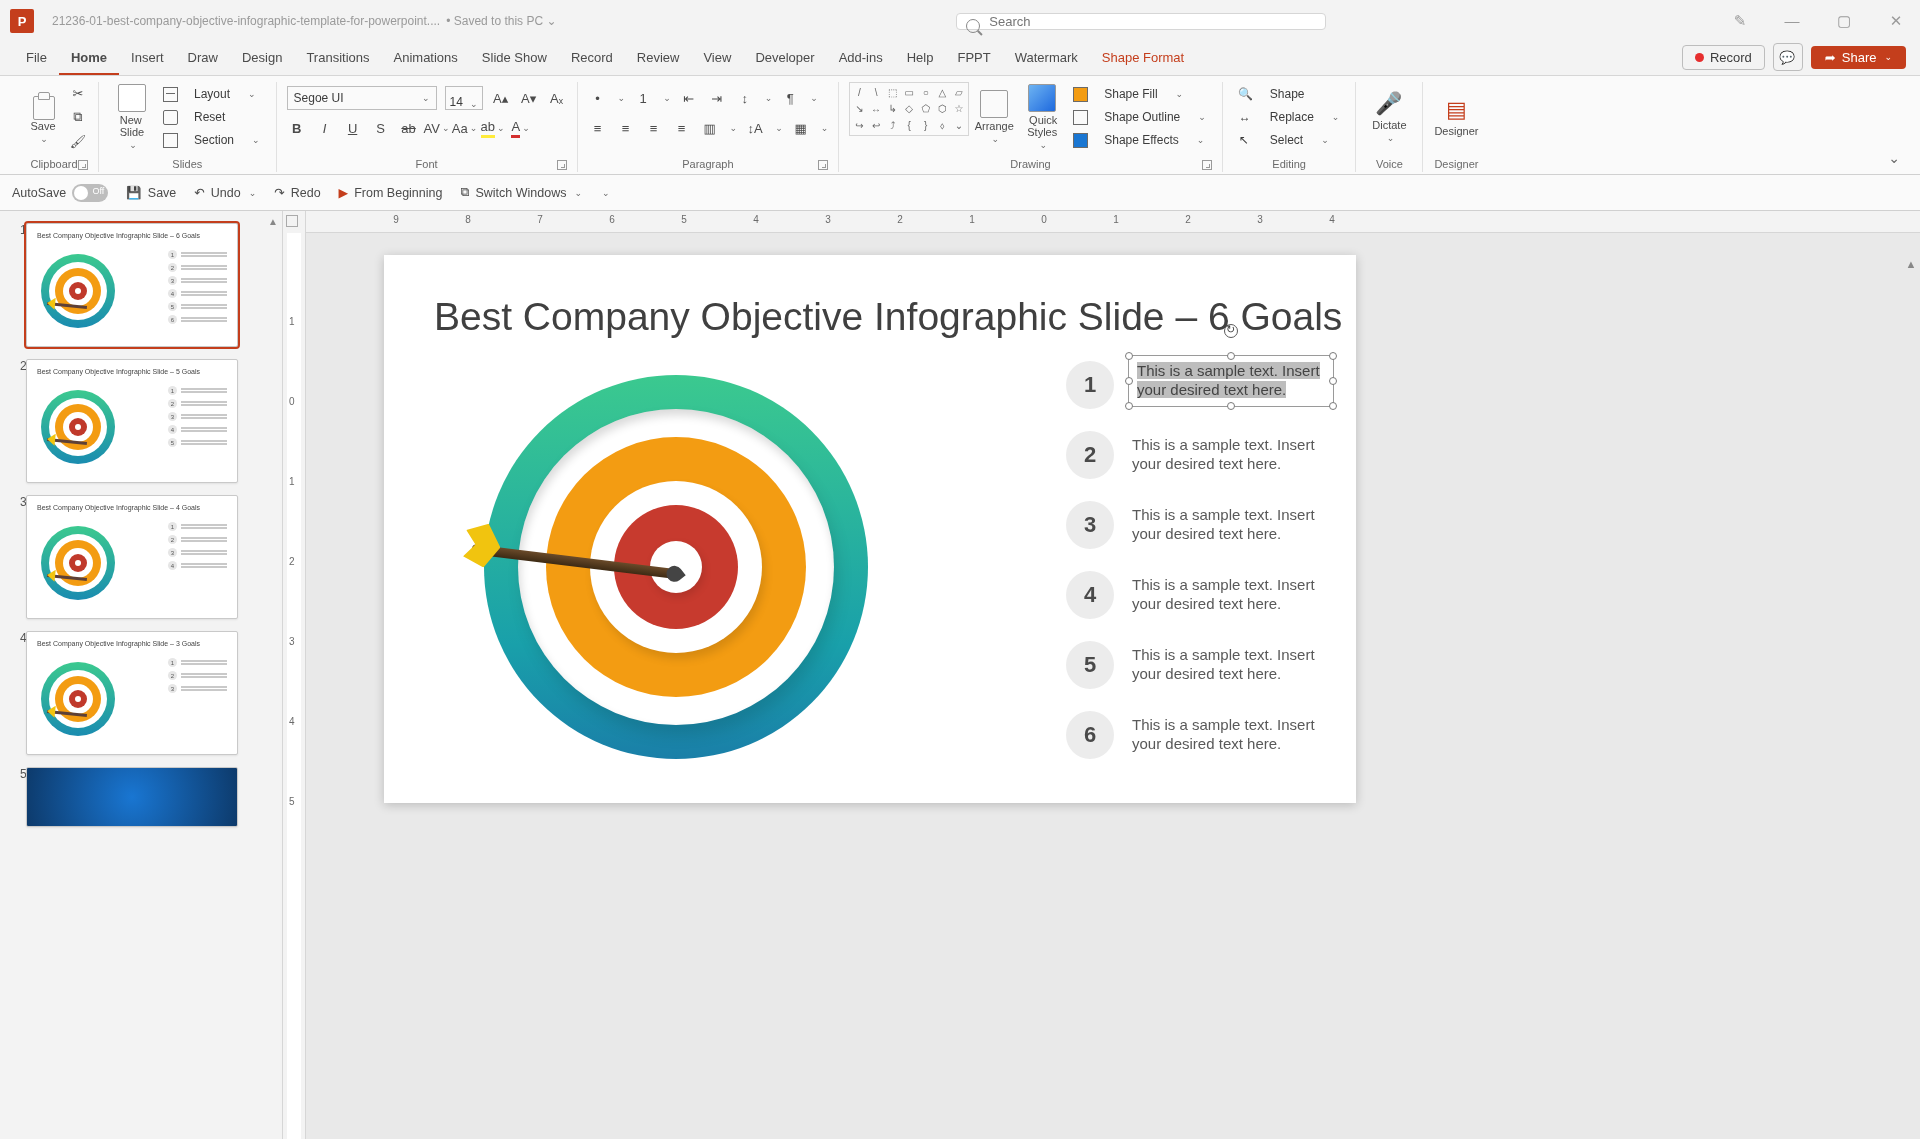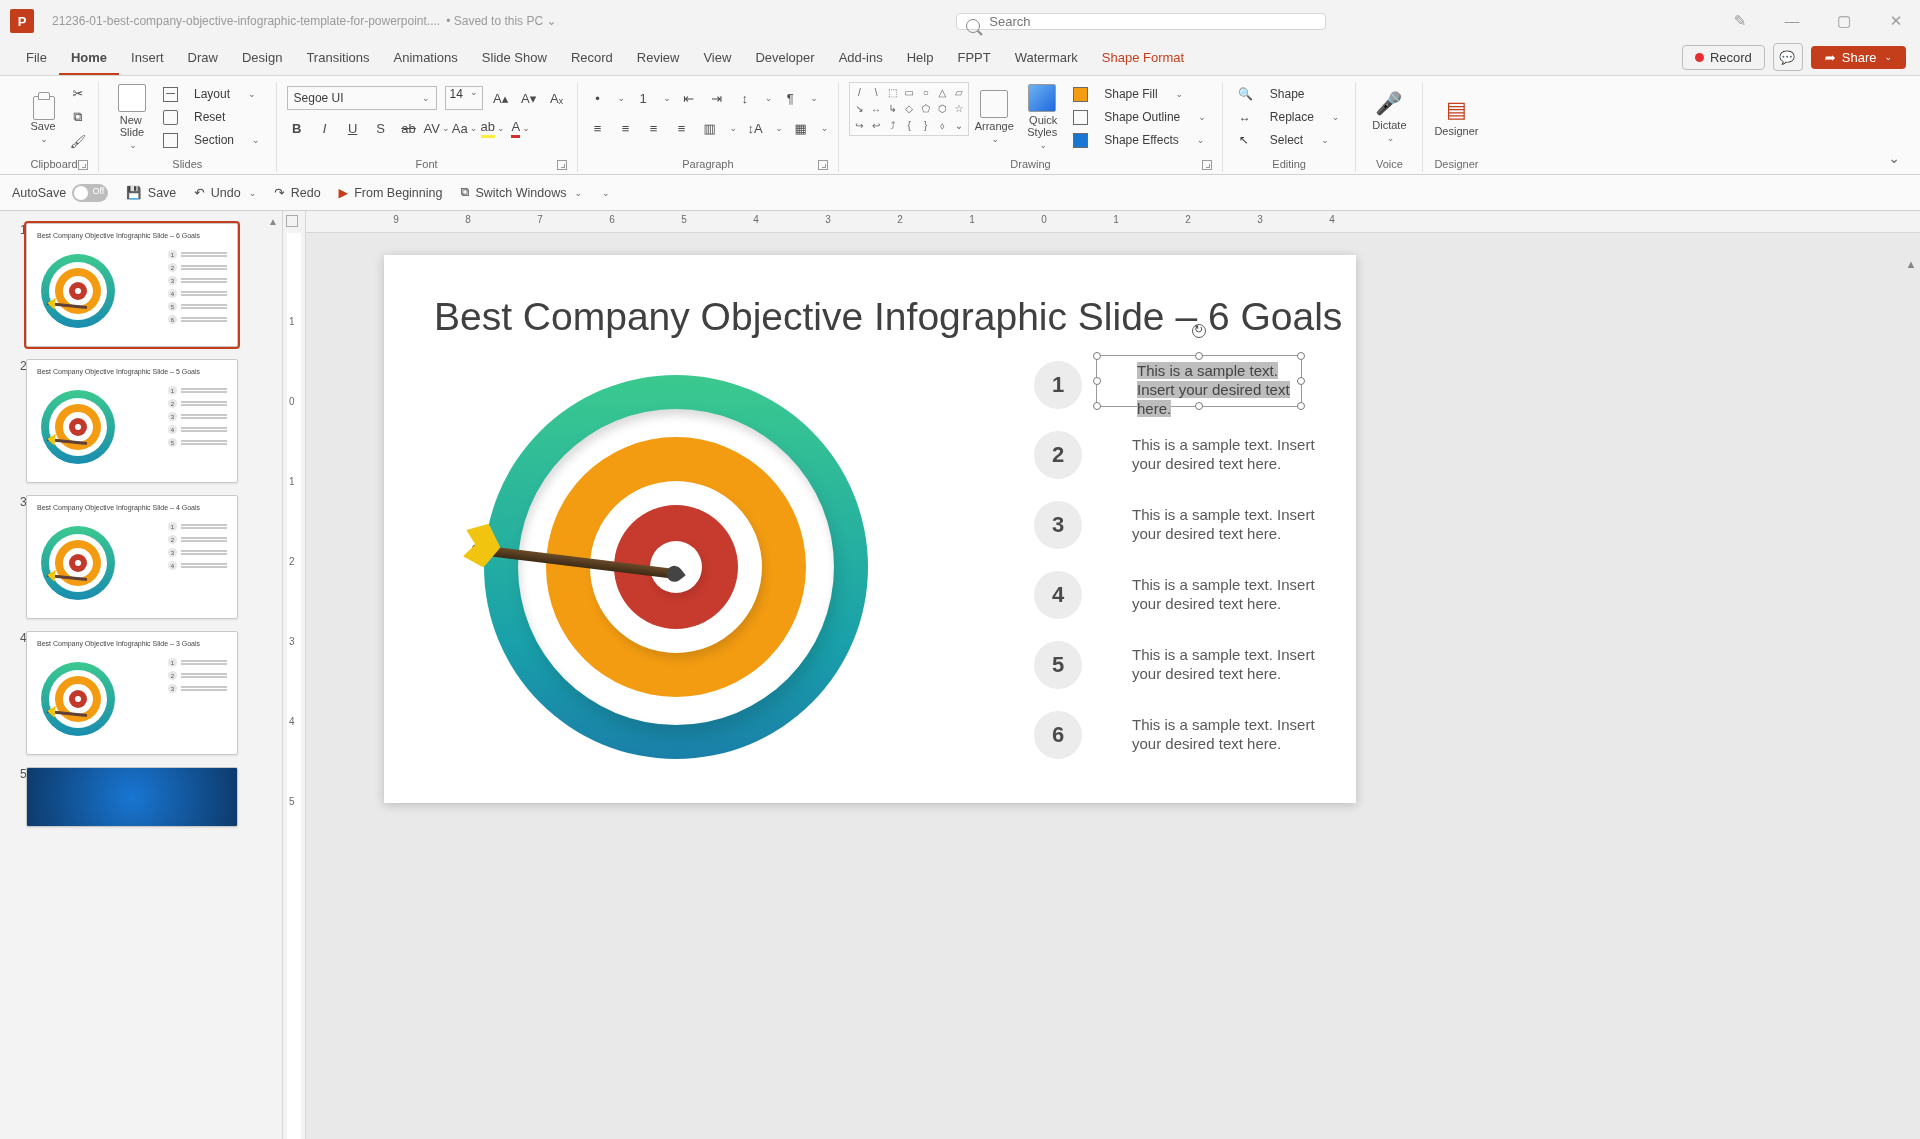--- a/index.html
+++ b/index.html
@@ -46,21 +46,21 @@
 .minibtn { display: flex; align-items: center; gap: 16px; font-size: 12px; padding: 2px 6px; white-space: nowrap; }
 .mico { width: 15px; height: 15px; display: inline-block; position: relative; }
 .mico.box { border: 1.2px solid #6a6a6a; }
 .mico.layout { border: 1.2px solid #6a6a6a; }
 .mico.layout::after { content:""; position:absolute; left:2px; top:5px; right:2px; border-top:1px solid #6a6a6a;}
 .mico.reset { border: 1.2px solid #6a6a6a; border-radius: 2px; }
 .mico.section { border: 1.2px solid #6a6a6a; }
 .caret { font-size: 9px; margin-left: 2px; color: #6a6a6a; }
 
 .fontbox { border: 1px solid #bdbdbd; height: 24px; width: 150px; padding: 0 6px; font-size: 12px; display: flex; align-items: center; justify-content: space-between; }
-.sizebox { border: 1px solid #bdbdbd; height: 24px; width: 38px; padding: 0 4px; font-size: 12px; display:flex; align-items:flex-start; justify-content:space-between;}
+.sizebox { border: 1px solid #bdbdbd; height: 24px; width: 38px; padding: 0 4px; font-size: 12px; display:flex; align-items:flex-end; justify-content:space-between;}
 .icorow { display: flex; gap: 8px; align-items: center; height: 24px; }
 .fbtn { width: 20px; height: 20px; display: flex; align-items: center; justify-content: center; font-size: 13px; color: #4b4b4b; }
 .fbtn.u { text-decoration: underline; }
 .fbtn.s { text-decoration: line-through; }
 .highlight-s { border-bottom: 3px solid #ffeb3b; padding-bottom: 1px;}
 .fontcolor-s { border-bottom: 3px solid #d32f2f; padding-bottom:1px; }
 
 .shape-gallery { width: 120px; height: 54px; border: 1px solid #d6d6d6; display: grid; grid-template-columns: repeat(7,1fr); grid-template-rows: repeat(3,1fr); gap: 2px; padding: 2px; font-size: 10px; color: #666; }
 .shape-gallery span { display:flex; align-items:center; justify-content:center; }
 
@@ -116,21 +116,21 @@
 .big-target .c4{inset:106px; background:#fff; box-shadow:3px 6px 10px rgba(0,0,0,.12);}
 .big-target .c5{inset:130px; background:#c73a2e;}
 .big-target .c6{inset:166px; background:#fff; box-shadow:2px 4px 8px rgba(0,0,0,.12);}
 .big-arrow{position:absolute; left:-12px; top:44%; width:210px; height:10px; background:linear-gradient(180deg,#6b4b2a,#3d2a14); border-radius:4px; transform:rotate(7deg); transform-origin:left center;}
 .big-arrow::before{content:""; position:absolute; left:-8px; top:-22px; width:36px; height:44px; background:#f1c40f; clip-path: polygon(0 20%, 60% 0, 100% 50%, 60% 100%, 0 80%, 30% 50%);}
 .big-arrow::after{content:""; position:absolute; right:-2px; top:-3px; width:16px; height:16px; background:#444; border-radius:50% 0 50% 50%; transform:rotate(45deg);}
 
 .goalcol{position:absolute; right:36px; top:106px; display:flex; flex-direction:column; gap:22px;}
 .goalrow{display:flex; align-items:center; gap:18px;}
 .goalnum{width:48px; height:48px; border-radius:50%; background:#ececec; color:#4a4a4a; font-size:22px; font-weight:600; display:flex; align-items:center; justify-content:center;}
-.goaltxt{width:188px; font-size:15px; color:#595959; line-height:1.25;margin-left:32px;}
+.goaltxt{width:188px; font-size:15px; color:#595959; line-height:1.25;}
 
 
 .selbox{position:absolute; border:1px solid #9a9a9a;}
 .handle{width:8px; height:8px; background:#fff; border:1px solid #7a7a7a; border-radius:50%; position:absolute;}
 .rothandle{width:14px;height:14px;border:1.5px solid #5a5a5a;border-radius:50%;position:absolute;left:50%;top:-32px;transform:translateX(-50%);}
 .rothandle::after{content:"↻"; position:absolute; left:1px; top:-2px; font-size:11px;}
 .hilite{background:#bdbdbd; color:#444;}
 .canvascrolls{position:absolute; right:0; top:22px; bottom:0; width:18px;}
 .canvascrolls .sbtn{width:18px;height:18px;color:#888;font-size:11px;text-align:center;line-height:18px;}
 

